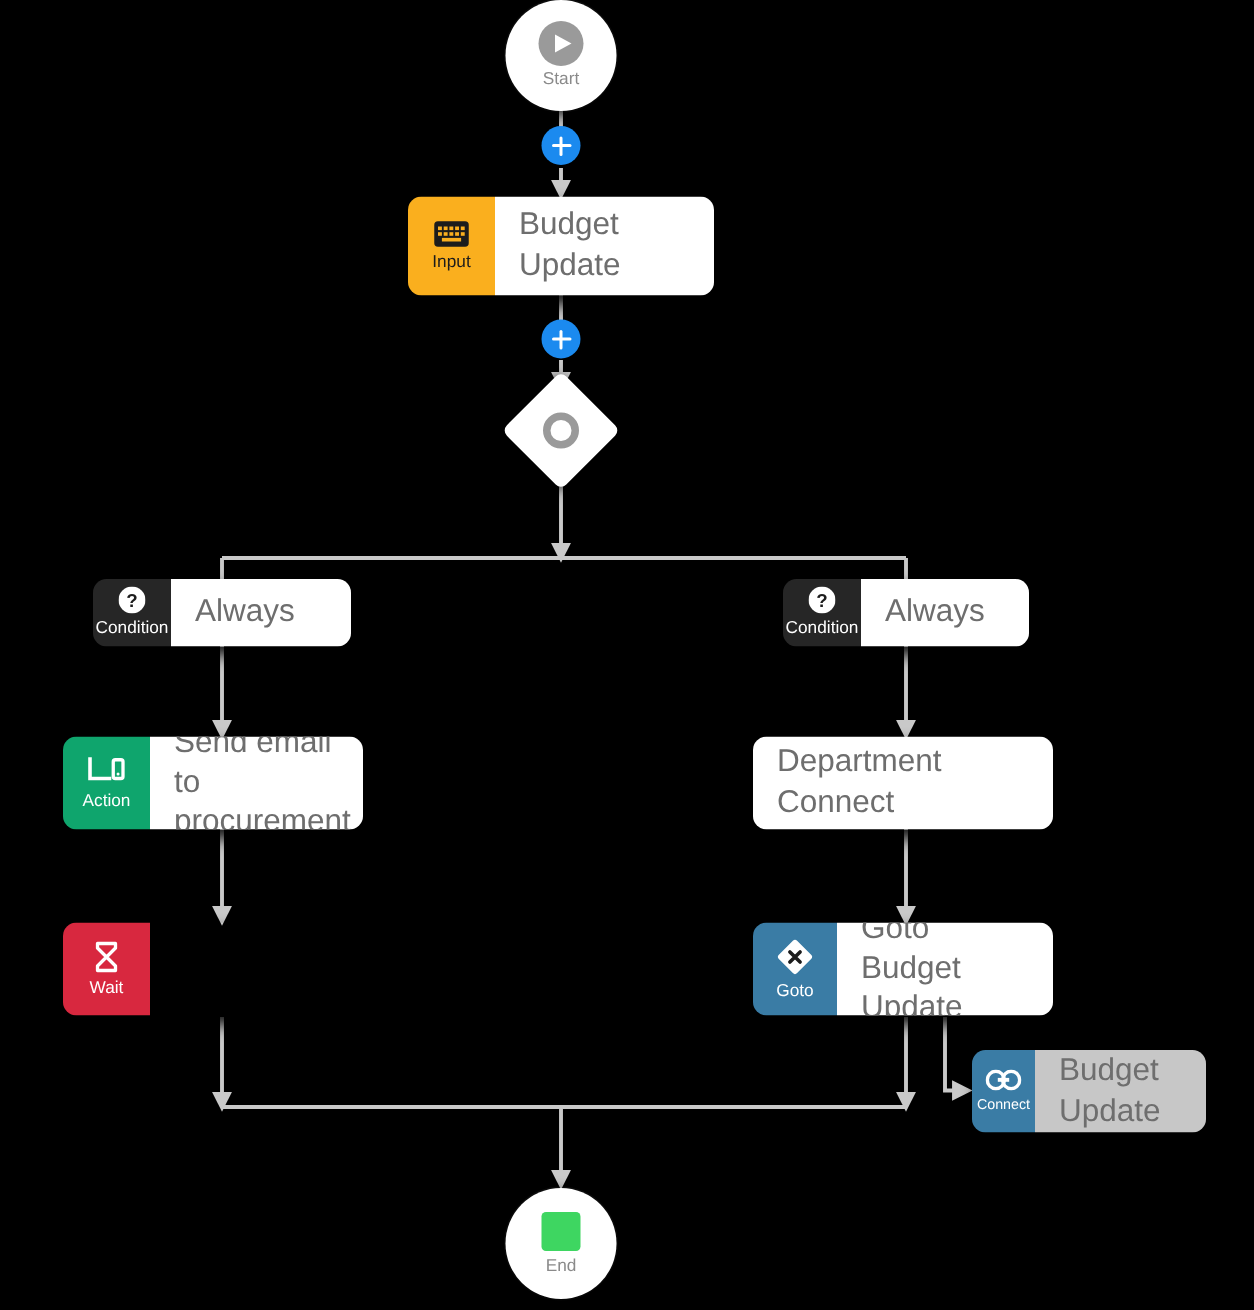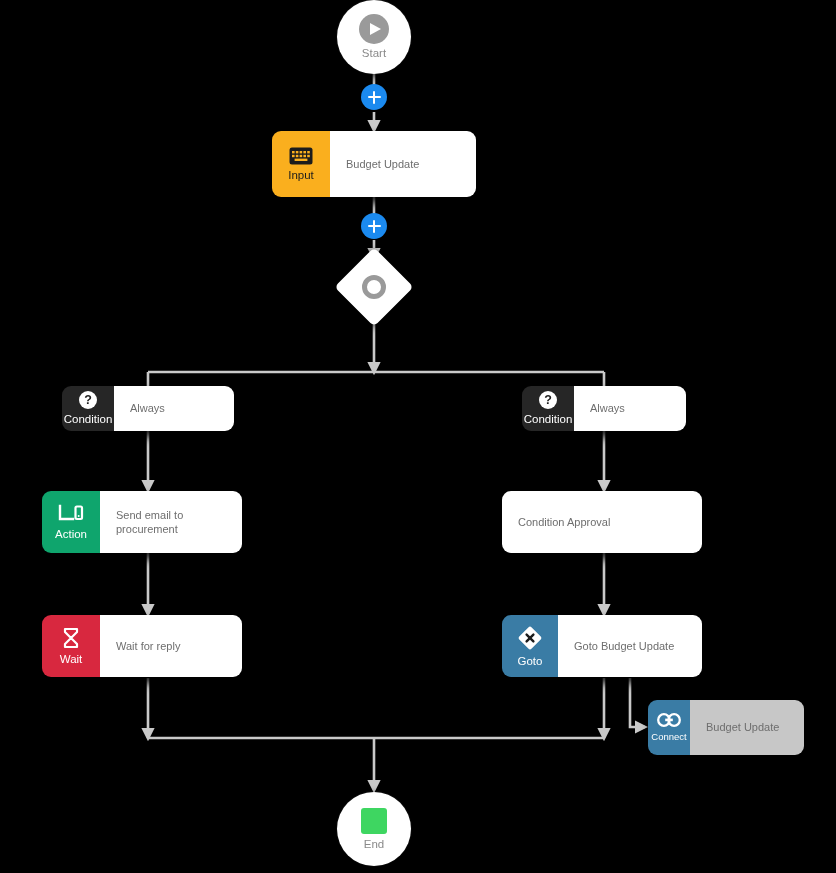--- a/index.html
+++ b/index.html
@@ -119,21 +119,21 @@
     margin-top: 5px;
     white-space: nowrap;
   }
   .card .card-body {
     flex: 1 1 auto;
     background: #ffffff;
     display: flex;
     align-items: center;
     padding: 0 16px;
     color: #6e6e6e;
-    font-size: 11px;
+    font-size: 21px;
     line-height: 1.28;
     box-sizing: border-box;
   }
   .card.gray-body .card-body {
     background: #c7c7c7;
     color: #6e6e6e;
   }
 
   
   .chip svg { display: block; }
@@ -281,25 +281,24 @@
 
   <div class="card" style="left:42px; top:615px; width:200px; height:62px;">
     <div class="chip" style="background:#d8283f; width:58px;">
       <span>
         <svg width="18" height="22" viewBox="0 0 18 22">
           <path d="M3 2 L15 2 L15 5 L9 11 L15 17 L15 20 L3 20 L3 17 L9 11 L3 5 Z" fill="none" stroke="#ffffff" stroke-width="2.2" stroke-linejoin="round"></path>
         </svg>
       </span>
       <span class="chip-label">Wait</span>
     </div>
-    <div class="card-body">Wait for reply</div>
   </div>
 
   <div class="card" style="left:502px; top:491px; width:200px; height:62px;">
-    <div class="card-body">Condition Approval</div>
+    <div class="card-body">Department Connect</div>
   </div>
 
   <div class="card" style="left:502px; top:615px; width:200px; height:62px;">
     <div class="chip" style="background:#3a7ca5; width:56px;">
       <span>
         <svg width="26" height="26" viewBox="0 0 26 26">
           <rect x="13" y="0.8" width="17.2" height="17.2" rx="2" transform="rotate(45 13 0.8)" fill="#ffffff"></rect>
           <path d="M9.6 9.6 L16.4 16.4 M16.4 9.6 L9.6 16.4" stroke="#1c1c1c" stroke-width="2.4" stroke-linecap="round"></path>
         </svg>
       </span>

